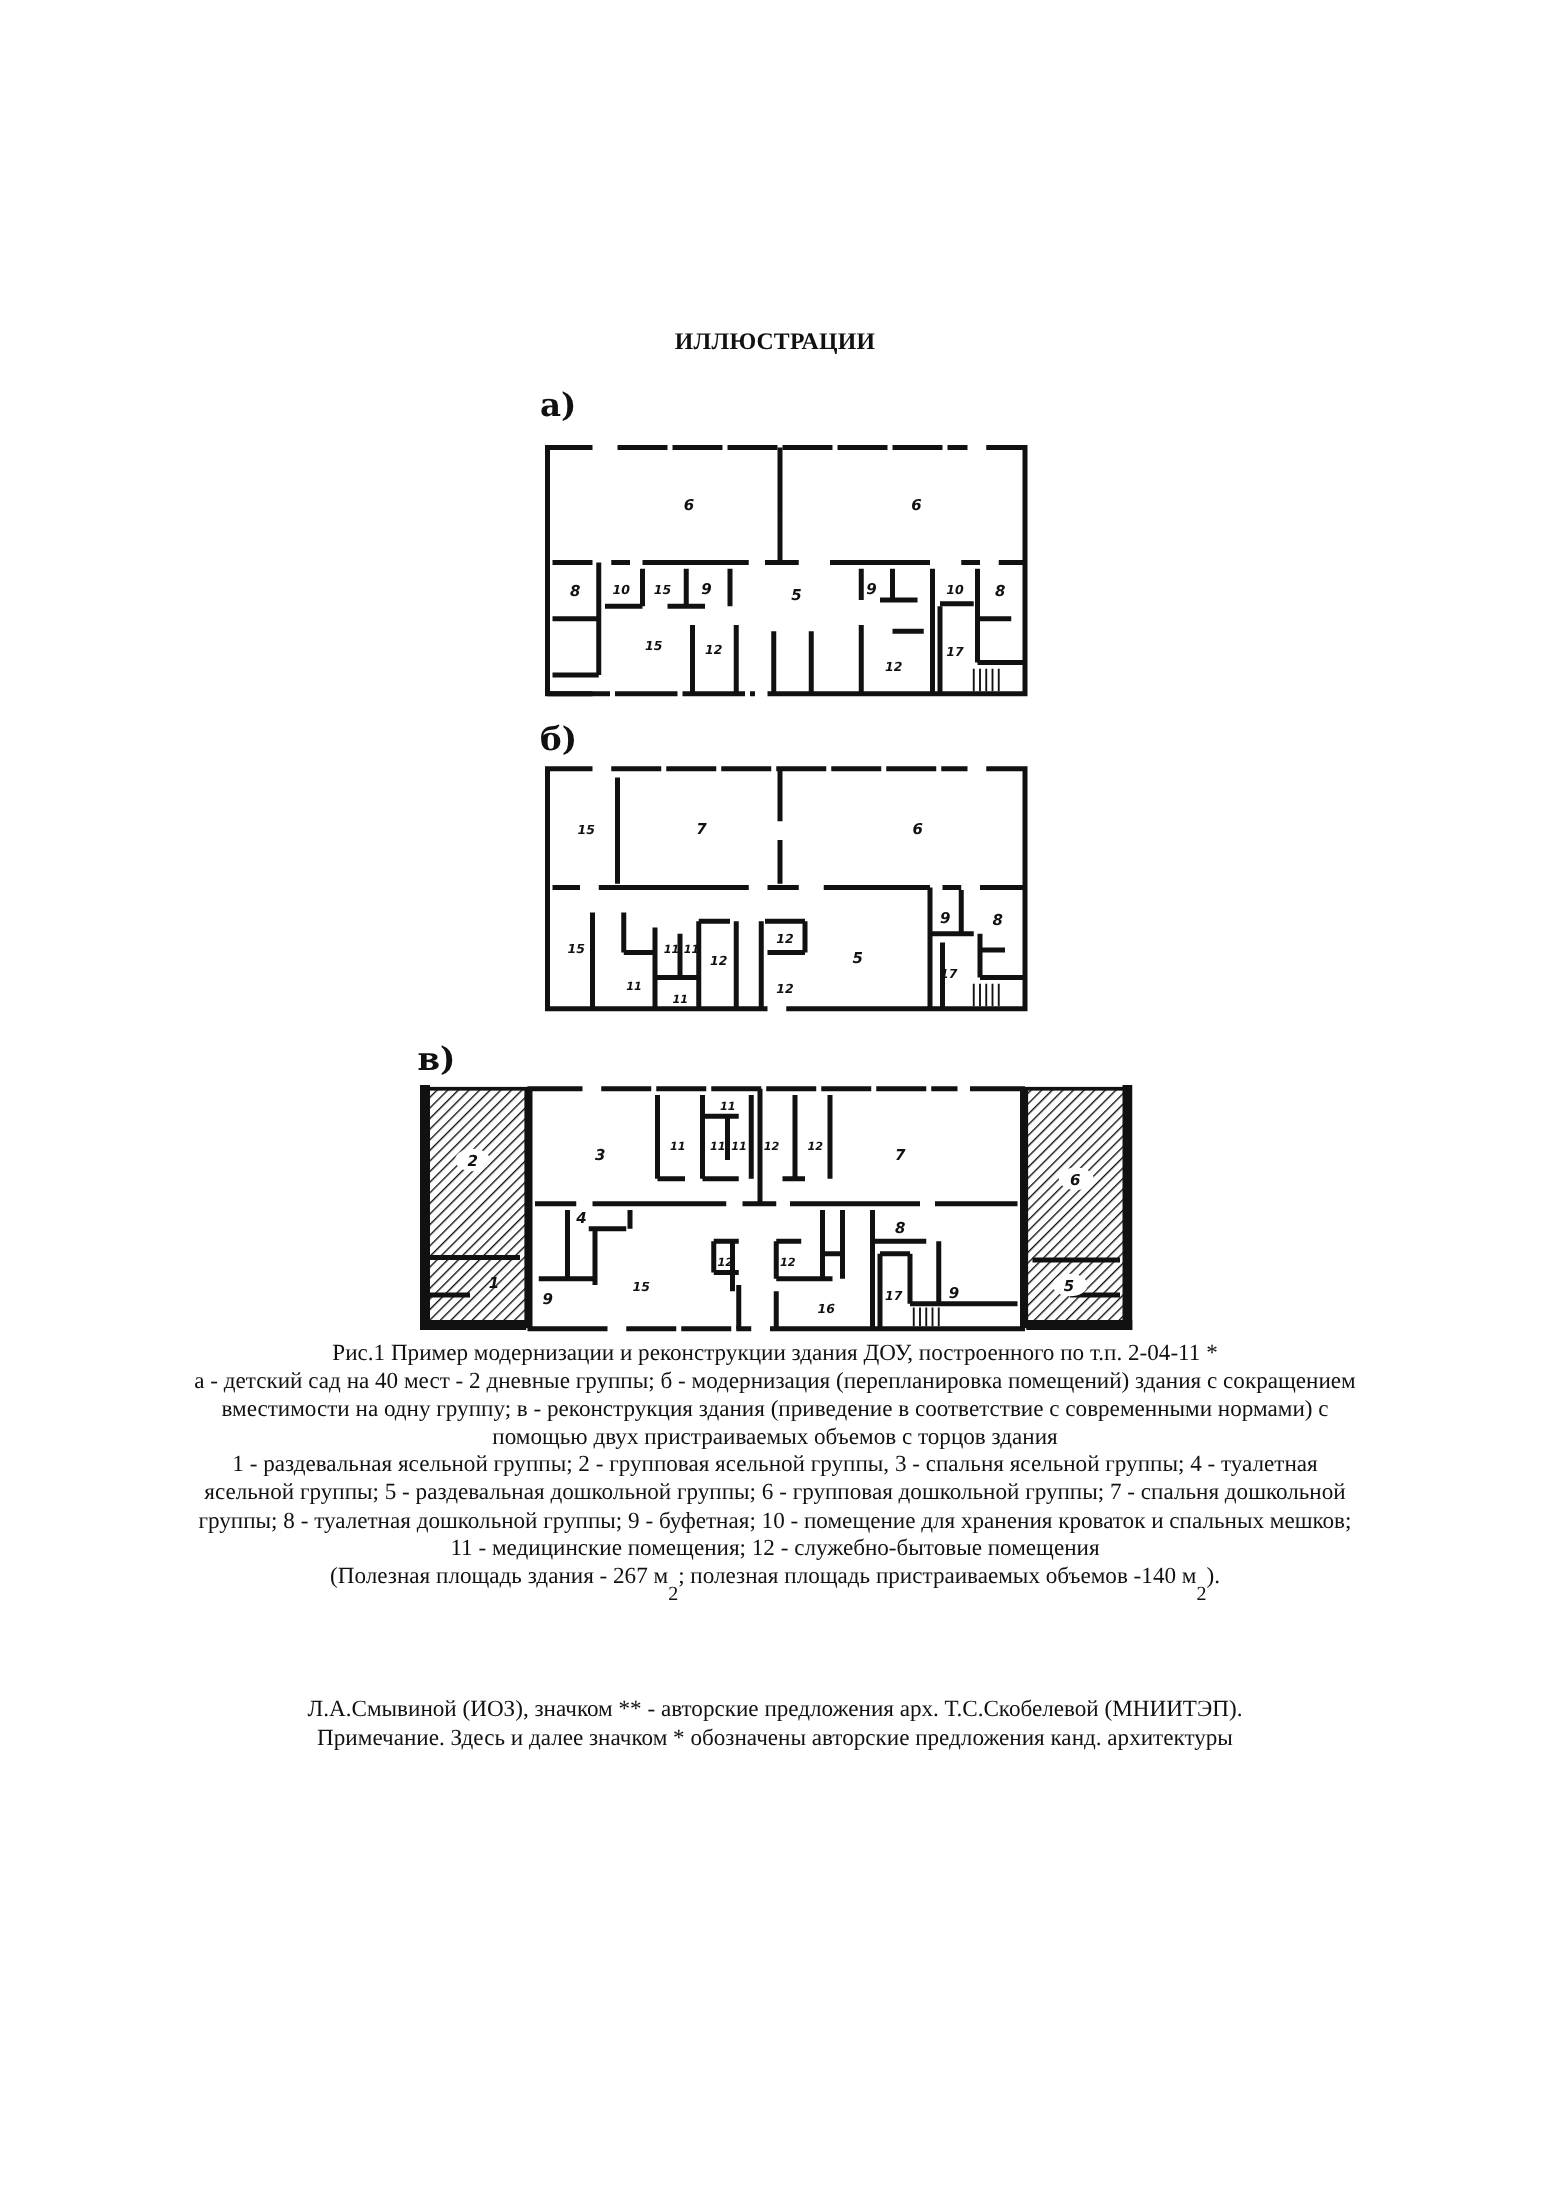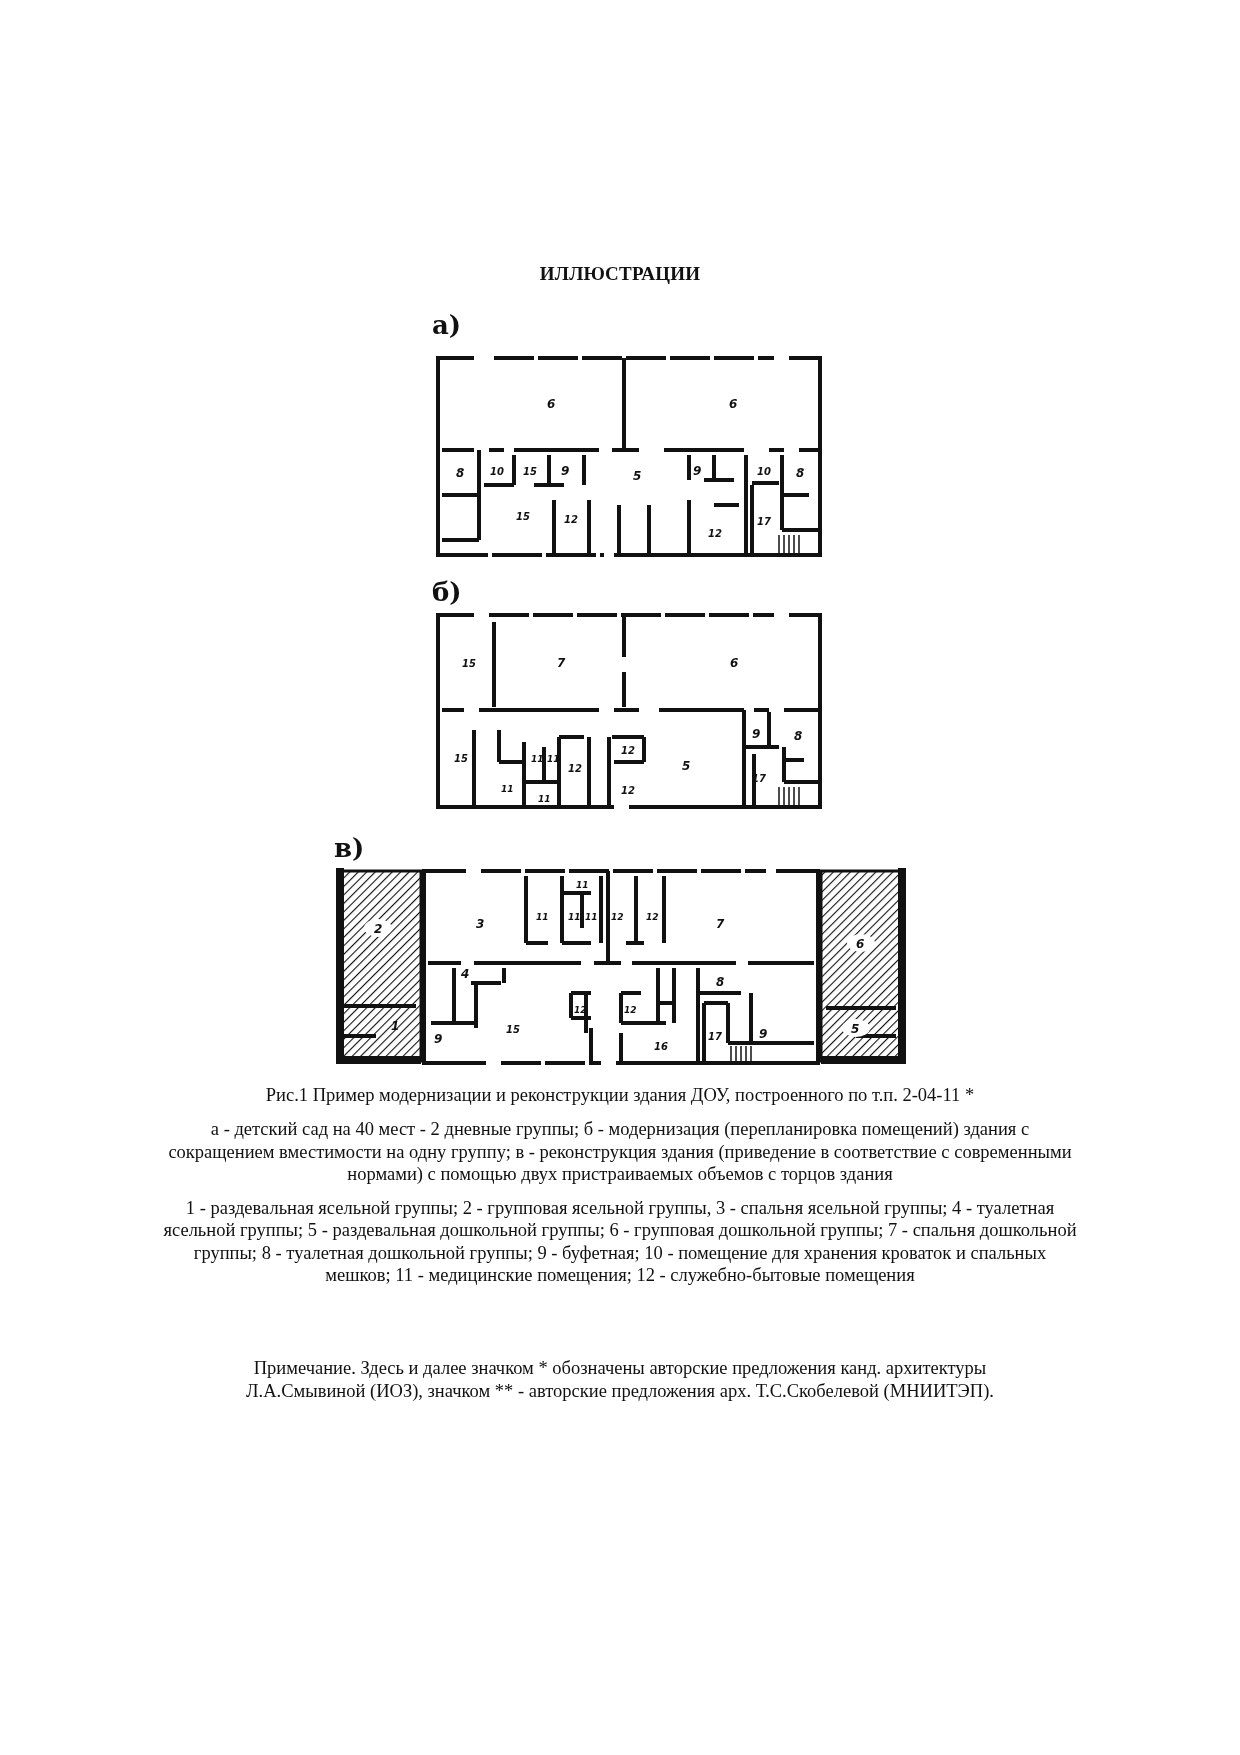--- a/index.html
+++ b/index.html
@@ -6,21 +6,21 @@
   body { width: 1240px; height: 1755px; position: relative; overflow: hidden;
          font-family: "Liberation Serif", "DejaVu Serif", serif; color: #111; }
   .page { position: absolute; left: 0; top: 0; width: 1240px; height: 1755px; }
   .heading { position: absolute; top: 263px; left: 0; width: 1240px; text-align: center;
              font-weight: bold; font-size: 19px; letter-spacing: 0.2px; }
   .plan { position: absolute; }
   .plan svg { display: block; }
   .plan-label { position: absolute; font-family: "DejaVu Serif", serif; font-weight: bold; font-size: 26px; }
   .caption { position: absolute; left: 150px; width: 940px; top: 1072px; text-align: center;
              font-size: 18.5px; line-height: 22.3px; }
-  .caption p { margin: 12px; }
+  .caption p { margin: 0; }
   .sub { position: relative; top: 14px; font-size: 16px; }
   .note { position: absolute; left: 150px; width: 940px; top: 1357px; text-align: center;
           font-size: 18.5px; line-height: 23px; }
   .note p { margin: 0; }
 </style>
 </head>
 <body>
 
 <div class="page">
 
@@ -263,20 +263,21 @@
         <text x="372" y="172" font-size="10">17</text>
         <text x="423" y="170">9</text>
       </g>
     </svg>
   </div>
 
   <div class="caption">
     <p>Рис.1 Пример модернизации и реконструкции здания ДОУ, построенного по т.п. 2-04-11 *</p>
     <p>а - детский сад на 40 мест - 2 дневные группы; б - модернизация (перепланировка помещений) здания с сокращением вместимости на одну группу; в - реконструкция здания (приведение в соответствие с современными нормами) с помощью двух пристраиваемых объемов с торцов здания</p>
     <p>1 - раздевальная ясельной группы; 2 - групповая ясельной группы, 3 - спальня ясельной группы; 4 - туалетная ясельной группы; 5 - раздевальная дошкольной группы; 6 - групповая дошкольной группы; 7 - спальня дошкольной группы; 8 - туалетная дошкольной группы; 9 - буфетная; 10 - помещение для хранения кроваток и спальных мешков; 11 - медицинские помещения; 12 - служебно-бытовые помещения</p>
+    <p><span>(Полезная площадь здания - 267 м</span><span class="sub">2</span><span>; полезная площадь пристраиваемых объемов -140 м</span><span class="sub">2</span><span>).</span></p>
   </div>
 
   <div class="note">
+    <p>Л.А.Смывиной (ИОЗ), значком ** - авторские предложения арх. Т.С.Скобелевой (МНИИТЭП).</p>
     <p>Примечание. Здесь и далее значком * обозначены авторские предложения канд. архитектуры</p>
-    <p>Л.А.Смывиной (ИОЗ), значком ** - авторские предложения арх. Т.С.Скобелевой (МНИИТЭП).</p>
   </div>
 
 </div>
 
 </body></html>

